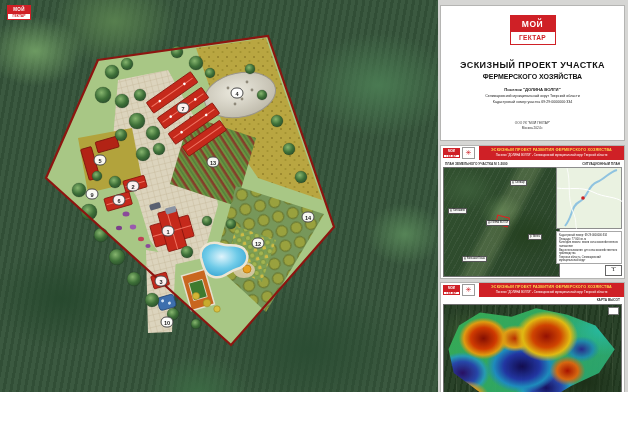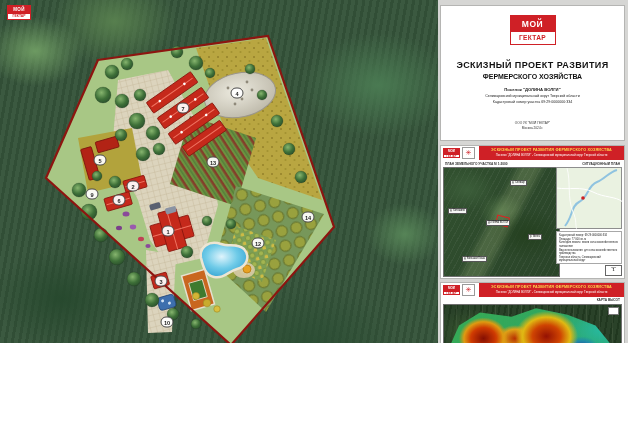--- a/index.html
+++ b/index.html
@@ -1,16 +1,16 @@
 <!DOCTYPE html>
 <html><head>
 <meta charset="utf-8">
 <style>
   html,body{margin:0;padding:0;}
-  #stage{position:relative;width:628px;height:343px;overflow:hidden;
+  #stage{position:relative;width:628px;height:392px;overflow:hidden;
     font-family:"Liberation Sans",sans-serif;background:#5eead4;}
   
   #site{position:absolute;left:0;top:0;width:440px;height:426px;background-color:#35543a;
     background-image:
       radial-gradient(70px 50px at 8% 12%,#6d9a62 0%,rgba(109,154,98,0) 70%),
       radial-gradient(90px 65px at 26% 5%,#577f4e 0%,rgba(87,127,78,0) 70%),
       radial-gradient(110px 75px at 86% 20%,#4a7a52 0%,rgba(74,122,82,0) 70%),
       radial-gradient(130px 95px at 70% 82%,#2b4d33 0%,rgba(43,77,51,0) 70%),
       radial-gradient(95px 75px at 14% 70%,#27492e 0%,rgba(39,73,46,0) 70%),
       radial-gradient(75px 55px at 45% 92%,#3c6a44 0%,rgba(60,106,68,0) 70%),
@@ -300,21 +300,21 @@
     <div class="mk" style="left:308px;top:217px">14</div>
   </div>
 
   <div id="panel">
 
     <div class="sheet" id="s1">
       <div id="s1-logo" class="mini-logo">
         <div class="ml-top">МОЙ</div>
         <div class="ml-bot">ГЕКТАР</div>
       </div>
-      <div class="t1 lab">ЭСКИЗНЫЙ ПРОЕКТ РАЗВИТИЯ</div>
+      <div class="t1 lab">ЭСКИЗНЫЙ ПРОЕКТ УЧАСТКА</div>
       <div class="t2 lab">ФЕРМЕРСКОГО ХОЗЯЙСТВА</div>
       <div class="sub b">Поселок "ДОЛИНА ВОЛГИ"</div>
       <div class="sub r">Селижаровский муниципальный округ Тверской области</div>
       <div class="sub r">Кадастровый номер участка 69:29:0000000:334</div>
       <div id="s1-footer">
         <div>ООО УК "МОЙ ГЕКТАР"</div>
         <div>Москва 2024 г.</div>
       </div>
     </div>
 

